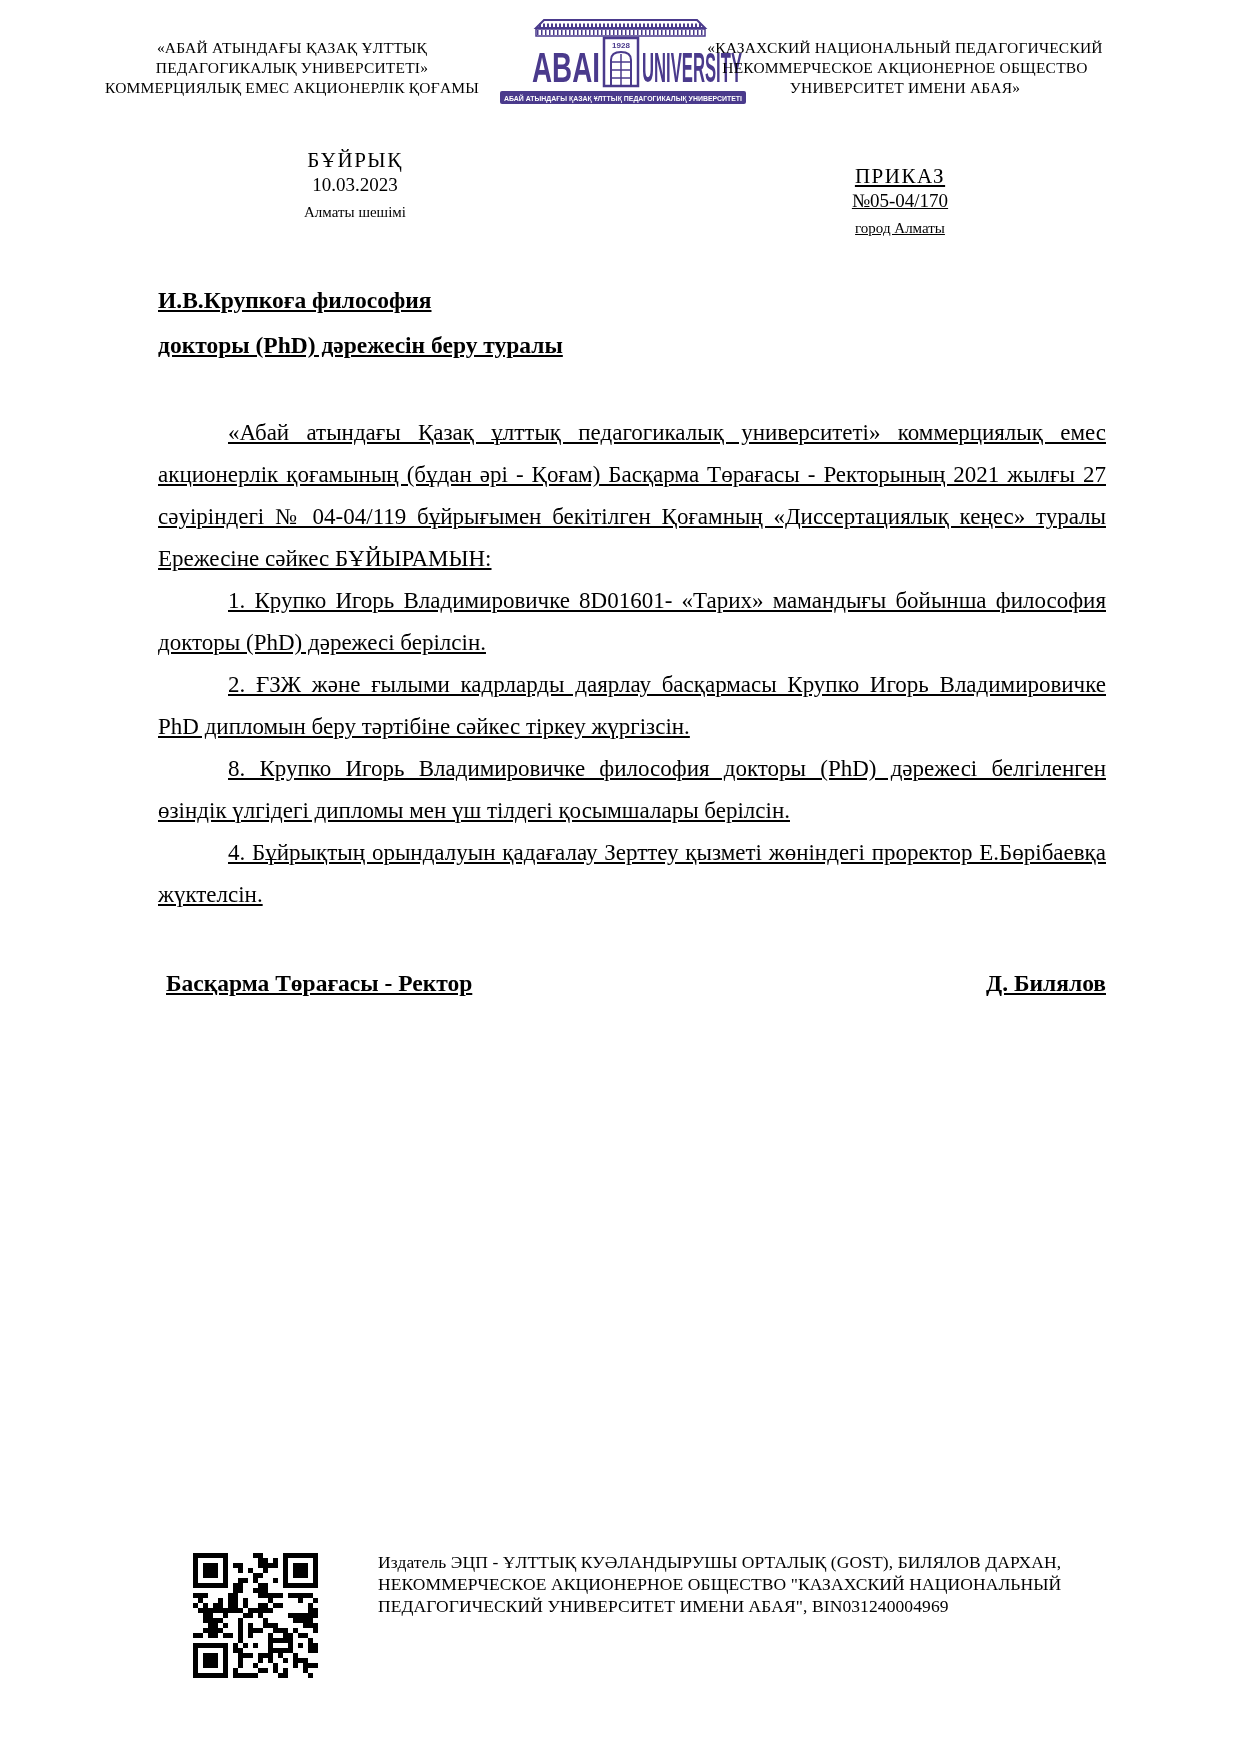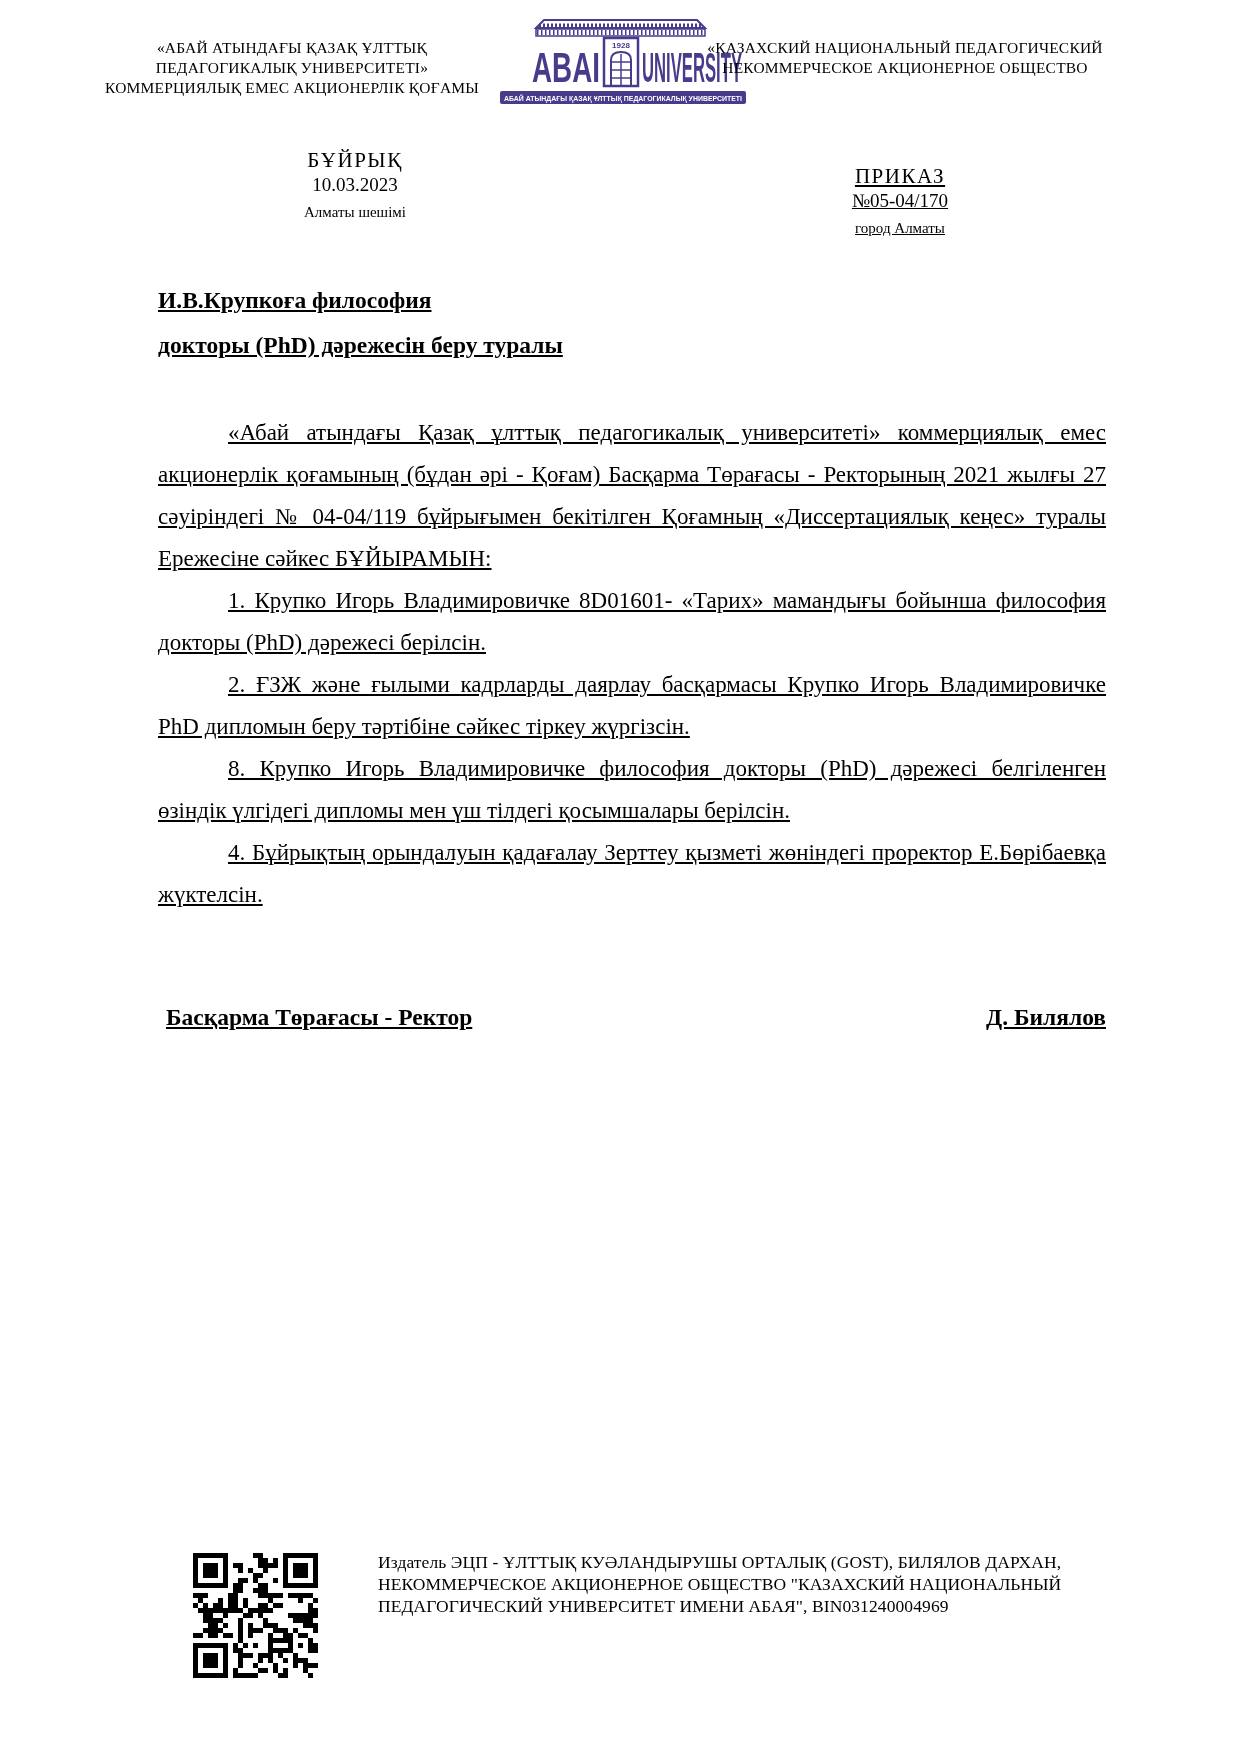--- a/index.html
+++ b/index.html
@@ -27,21 +27,21 @@
 
   
   .main{left:158px;top:278px;width:948px;text-decoration:underline;}
   .subject{font-weight:bold;font-size:23.5px;line-height:45px;margin-bottom:44px;}
   .body-text p{
     margin:0;font-size:23px;line-height:42px;
     text-align:justify;text-indent:70px;
   }
   .signature{
     display:flex;justify-content:space-between;align-items:baseline;
-    font-weight:bold;font-size:23.5px;margin-top:88px;padding-left:8px;gap:28px;
+    font-weight:bold;font-size:23.5px;margin-top:54px;padding-left:8px;gap:28px;
   }
 
   
   .qr{left:193px;top:1553px;width:125px;height:125px;}
   .footer-text{
     left:378px;top:1551px;width:740px;
     font-size:17.5px;line-height:22px;letter-spacing:.1px;
   }
 </style>
 </head>
@@ -73,20 +73,21 @@
     <text x="144" y="68" font-family="Liberation Sans, sans-serif" font-size="42" font-weight="bold" fill="#4a3a8c" textLength="100" lengthAdjust="spacingAndGlyphs">UNIVERSITY</text>
 
     <rect x="2" y="77" width="246" height="13" rx="2" fill="#4a3a8c"></rect>
     <text x="125" y="86.5" font-family="Liberation Sans, sans-serif" font-size="7" font-weight="bold" fill="#ffffff" text-anchor="middle" textLength="238" lengthAdjust="spacingAndGlyphs">АБАЙ АТЫНДАҒЫ ҚАЗАҚ ҰЛТТЫҚ  ПЕДАГОГИКАЛЫҚ УНИВЕРСИТЕТІ</text>
   </svg>
 </div>
 
 <div class="abs org-block org-right">
   <div>«КАЗАХСКИЙ НАЦИОНАЛЬНЫЙ ПЕДАГОГИЧЕСКИЙ</div>
   <div>НЕКОММЕРЧЕСКОЕ АКЦИОНЕРНОЕ ОБЩЕСТВО</div>
+  <div>УНИВЕРСИТЕТ ИМЕНИ АБАЯ»</div>
 </div>
 
 <div class="abs order-col order-left">
   <div class="order-title">БҰЙРЫҚ</div>
   <div class="order-sub">10.03.2023</div>
   <div class="order-city">Алматы шешімі</div>
 </div>
 
 <div class="abs order-col order-right">
   <div class="order-title">ПРИКАЗ</div>

